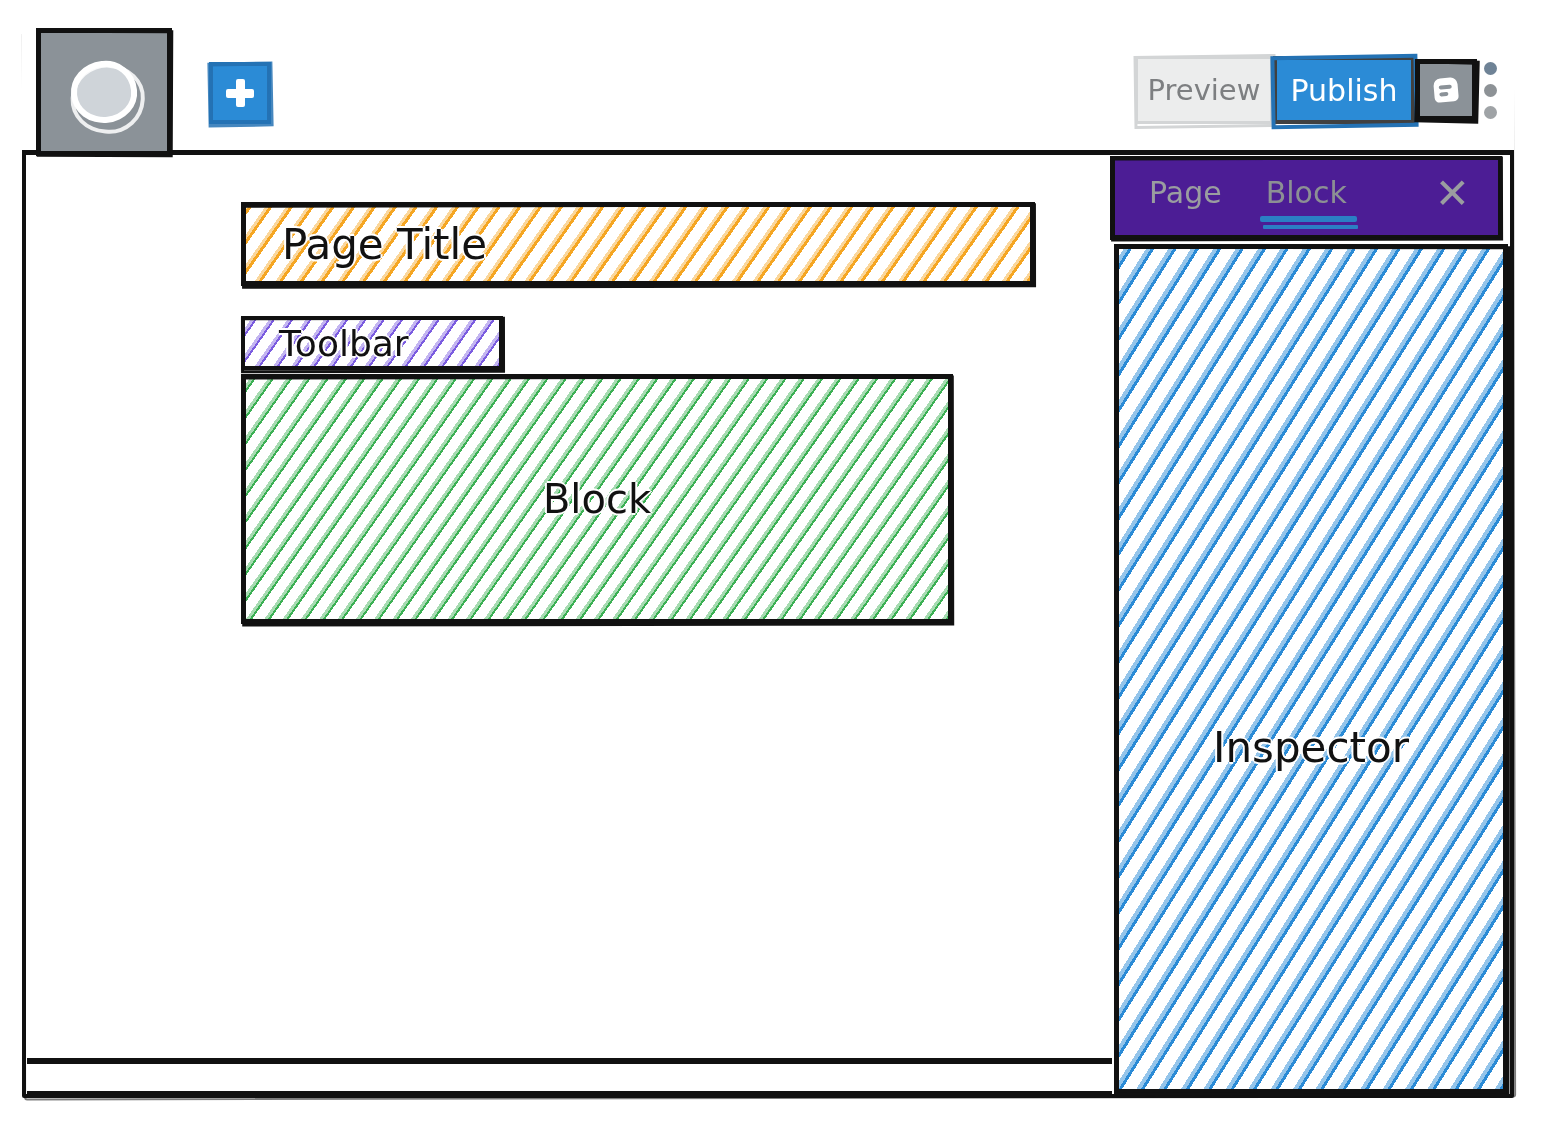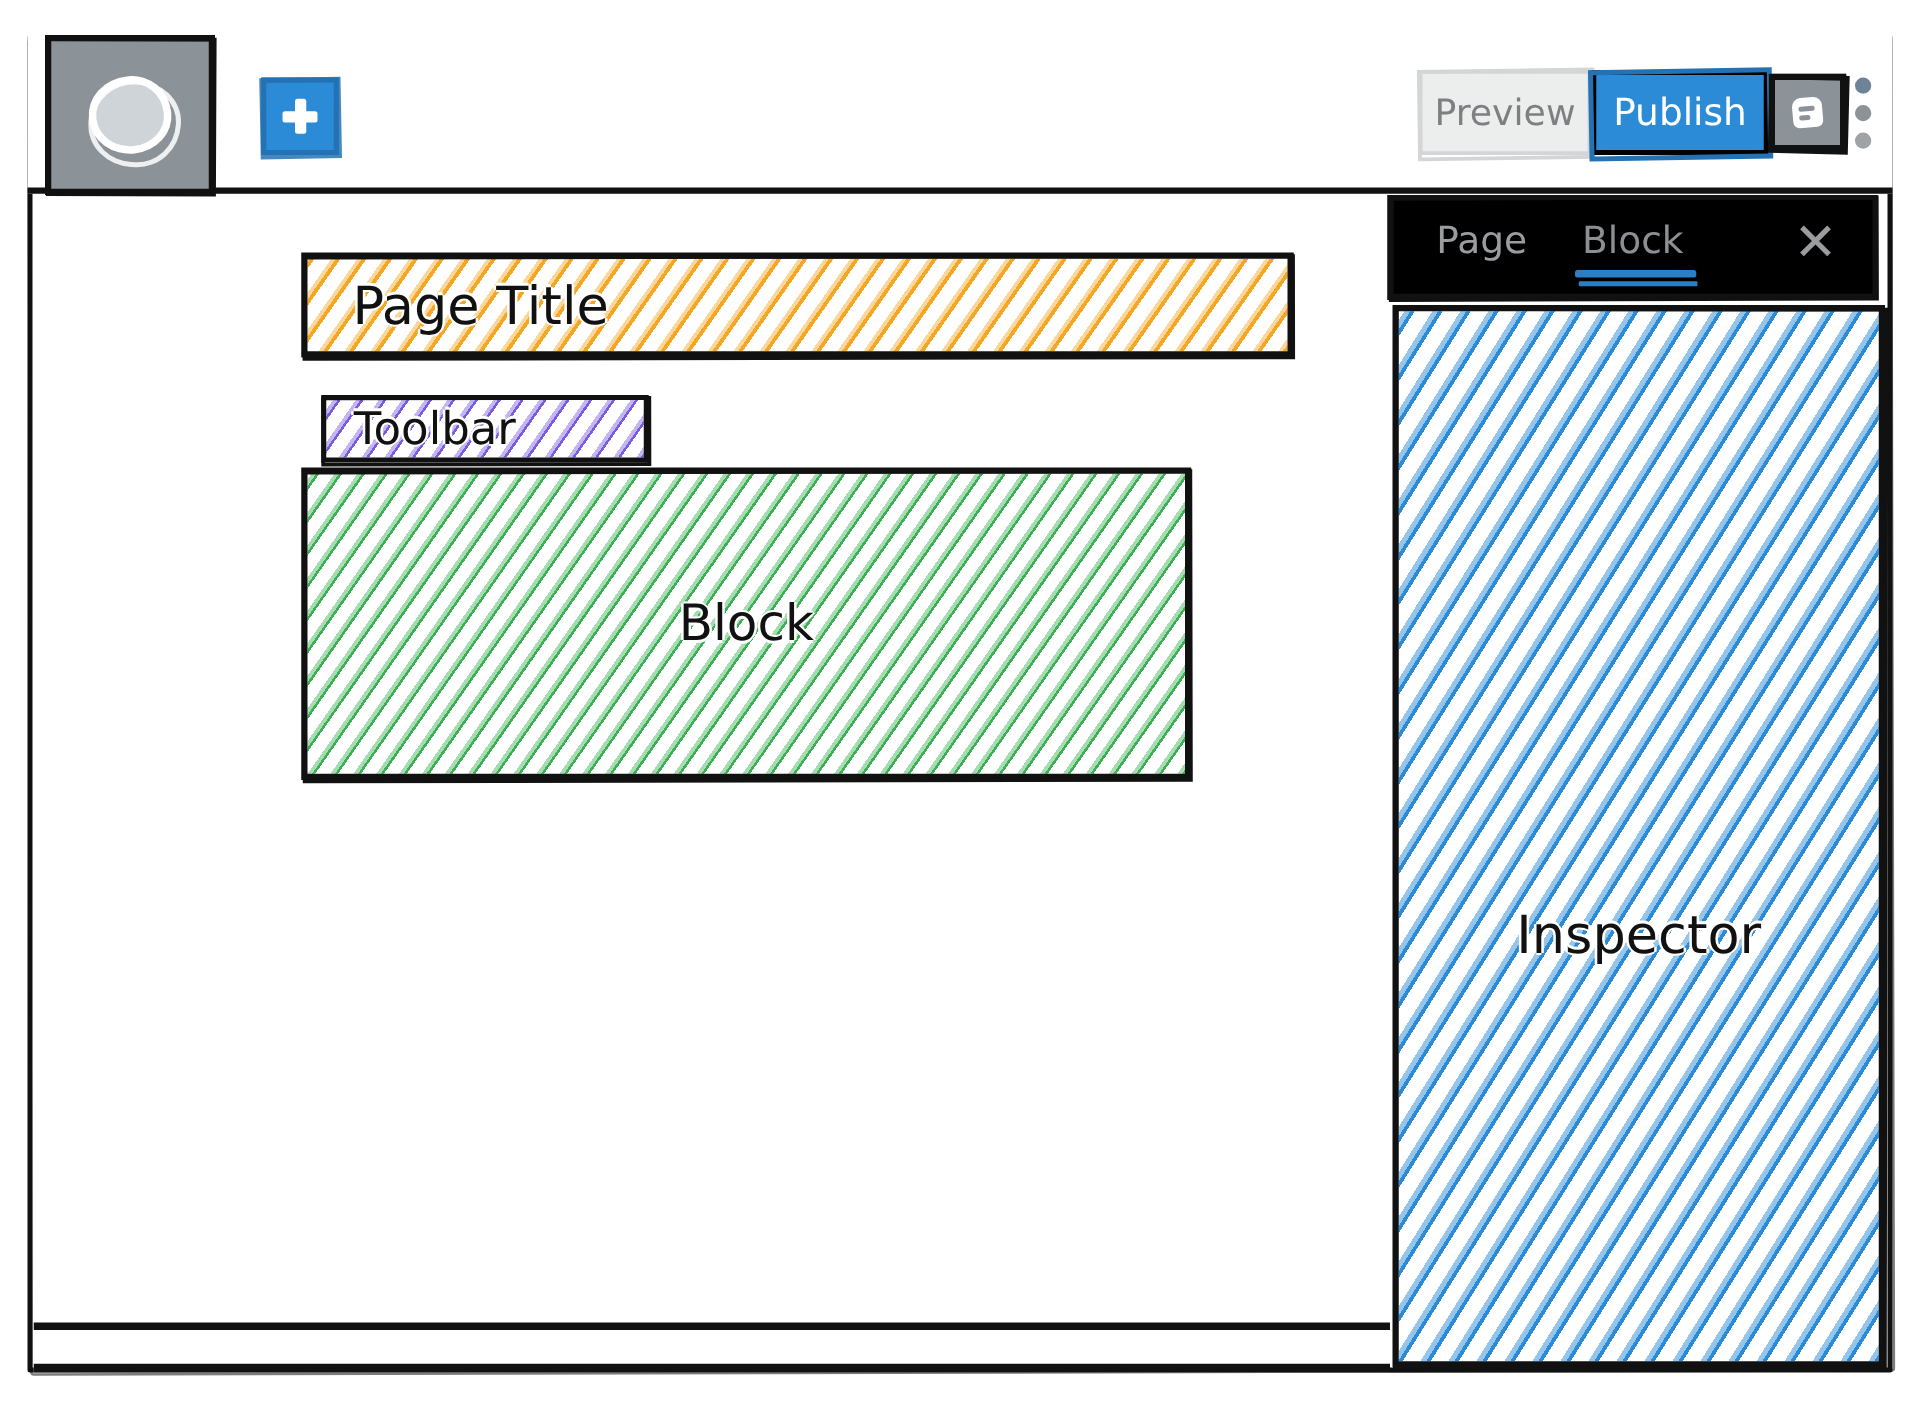--- a/index.html
+++ b/index.html
@@ -168,21 +168,21 @@
     position: absolute;
     left: -4px; right: -6px; top: -4px; bottom: -7px;
     border: 3px solid #d3d5d6;
     transform: rotate(-0.8deg);
   }
 
   #publish-button {
     width: 142px;
     height: 68px;
     background: #2b8bd6;
-    border: 4px solid #000000;
+    border: 4px solid #404040;
     color: #ffffff;
     font-size: 30px;
   }
   #publish-button::after {
     content: "";
     position: absolute;
     left: -6px; right: -7px; top: -5px; bottom: -8px;
     border: 4px solid #2472b4;
     transform: rotate(-1deg);
   }
@@ -295,23 +295,22 @@
   #toolbar-box {
     left: 214px;
     top: 158px;
     width: 262px;
     height: 54px;
     background-image: repeating-linear-gradient(
         -55deg,
         #7b5ce0 0px, #7b5ce0 2px,
         rgba(123,92,224,.45) 2px, rgba(123,92,224,.45) 5px,
         transparent 5px, transparent 15px);
-    padding-left: 22px;
+    padding-left: 34px;
     border-width: 4px;
-    margin-left: 16px;
   }
   #toolbar-label { font-size: 36px; }
 
   
   #block-box {
     left: 214px;
     top: 216px;
     width: 712px;
     height: 250px;
     background-image: repeating-linear-gradient(
@@ -332,21 +331,21 @@
     height: 940px;
     z-index: 6;
   }
 
   #inspector-tabbar {
     position: absolute;
     left: 0;
     top: 0;
     width: 392px;
     height: 84px;
-    background: #000000;
+    background: #4c1d95;
     border-left: 5px solid #111111;
     border-bottom: 5px solid #111111;
     border-top: 4px solid #111111;
     border-right: 4px solid #111111;
     display: flex;
     align-items: center;
     padding: 0 18px 0 28px;
   }
   #inspector-tabbar::after {
     content: "";

